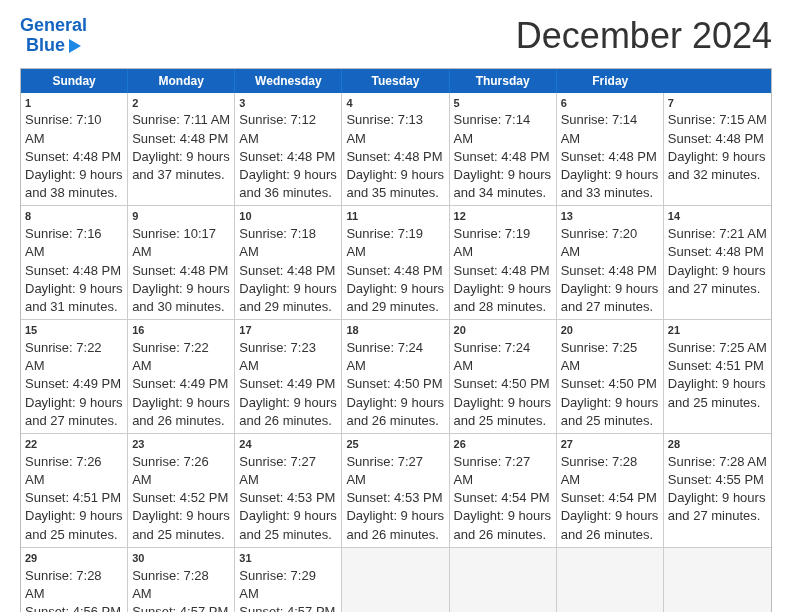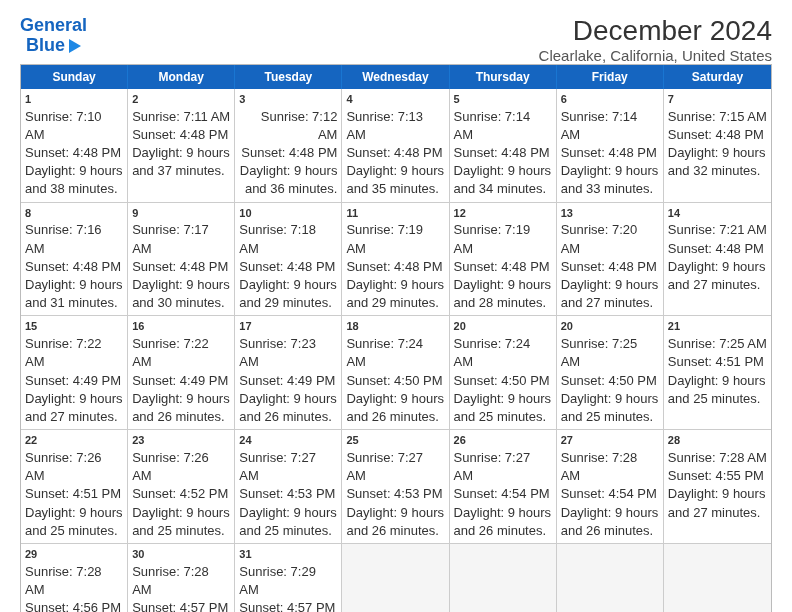--- a/index.html
+++ b/index.html
@@ -14,38 +14,38 @@
       width: 792px;
       height: 612px;
       padding: 16px 20px 10px 20px;
       display: flex;
       flex-direction: column;
     }
     .header {
       display: flex;
       justify-content: space-between;
       align-items: flex-start;
-      margin-bottom: 0;
+      margin-bottom: 12px;
       gap: 39px;
     }
     .logo {
       display: flex;
       flex-direction: column;
       align-items: flex-start;
     }
     .logo-wrapper {
       display: flex;
       align-items: center;
       gap: 2px;
     }
     .title-block {
       text-align: right;
     }
     .main-title {
-      font-size: 28px;
+      font-size: 36px;
       font-weight: normal;
       color: #333;
       line-height: 1.1;
     }
     .subtitle {
       font-size: 15px;
       color: #555;
     }
     .cal-header {
       display: grid;
@@ -115,51 +115,49 @@
           </div>
           <div style="display:flex;align-items:center;gap:0px;justify-content:center;">
             <span style="font-size:18px;font-weight:bold;color:#1565c0;">Blue</span>
             <span style="display:inline-block;width:0;height:0;border-top:7px solid transparent;border-bottom:7px solid transparent;border-left:12px solid #1e88e5;margin-left:4px;margin-top:1px;"></span>
           </div>
         </div>
       </div>
     </div>
     <div class="title-block">
       <div class="main-title">December 2024</div>
-      <div class="subtitle">Clearlake, California, United States</div>
     </div>
   </div>
 
   <div class="calendar-wrapper">
     <div class="cal-header">
     <div class="cal-header-cell">Sunday</div>
         <div class="cal-header-cell">Monday</div>
+        <div class="cal-header-cell">Wednesday</div>
         <div class="cal-header-cell">Tuesday</div>
-        <div class="cal-header-cell">Wednesday</div>
         <div class="cal-header-cell">Thursday</div>
         <div class="cal-header-cell">Friday</div>
-        <div class="cal-header-cell">Saturday</div>
       </div>
     <div class="cal-body">
     <div class="cal-row">
           <div class="cal-cell">
             <span class="day-num">1</span>
             <div class="info" style="white-space: pre-line;">Sunrise: 7:10 AM
 Sunset: 4:48 PM
 Daylight: 9 hours and 38 minutes.</div>
           </div>
           <div class="cal-cell">
             <span class="day-num">2</span>
             <div class="info" style="white-space: pre-line;">Sunrise: 7:11 AM
 Sunset: 4:48 PM
 Daylight: 9 hours and 37 minutes.</div>
           </div>
           <div class="cal-cell">
             <span class="day-num">3</span>
-            <div class="info" style="white-space: pre-line; text-align: right;">Sunrise: 7:12 AM
+            <div class="info" style="white-space: pre-line;">Sunrise: 7:12 AM
 Sunset: 4:48 PM
 Daylight: 9 hours and 36 minutes.</div>
           </div>
           <div class="cal-cell">
             <span class="day-num">4</span>
             <div class="info" style="white-space: pre-line;">Sunrise: 7:13 AM
 Sunset: 4:48 PM
 Daylight: 9 hours and 35 minutes.</div>
           </div>
           <div class="cal-cell">
@@ -183,21 +181,21 @@
         </div>
         <div class="cal-row">
           <div class="cal-cell">
             <span class="day-num">8</span>
             <div class="info" style="white-space: pre-line;">Sunrise: 7:16 AM
 Sunset: 4:48 PM
 Daylight: 9 hours and 31 minutes.</div>
           </div>
           <div class="cal-cell">
             <span class="day-num">9</span>
-            <div class="info" style="white-space: pre-line;">Sunrise: 7:17 AM
+            <div class="info" style="white-space: pre-line;">Sunrise: 10:17 AM
 Sunset: 4:48 PM
 Daylight: 9 hours and 30 minutes.</div>
           </div>
           <div class="cal-cell">
             <span class="day-num">10</span>
             <div class="info" style="white-space: pre-line;">Sunrise: 7:18 AM
 Sunset: 4:48 PM
 Daylight: 9 hours and 29 minutes.</div>
           </div>
           <div class="cal-cell">

